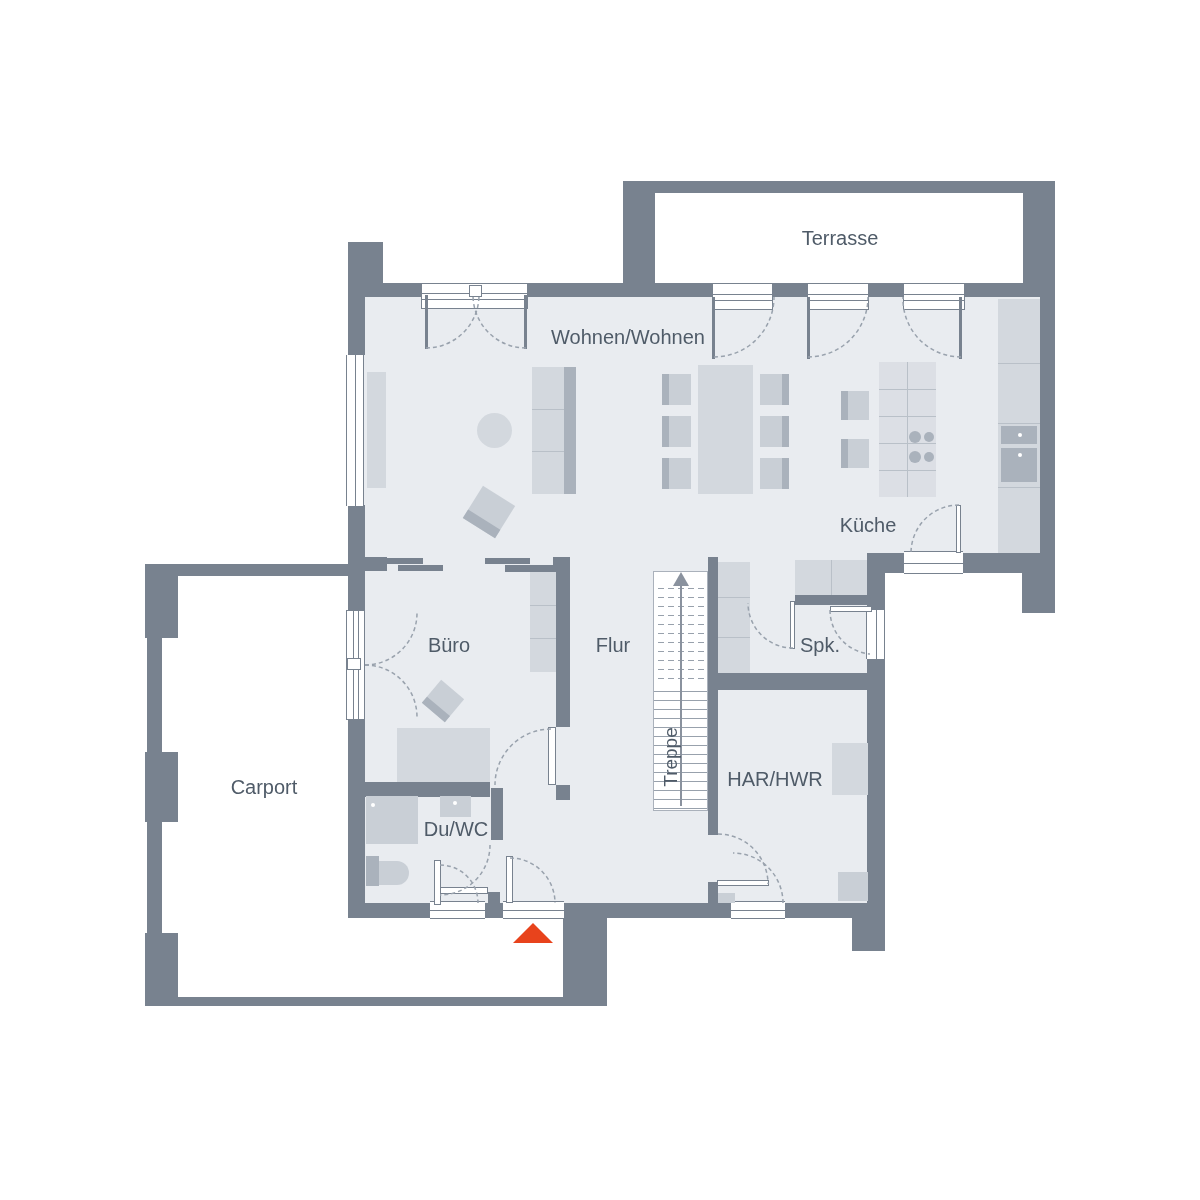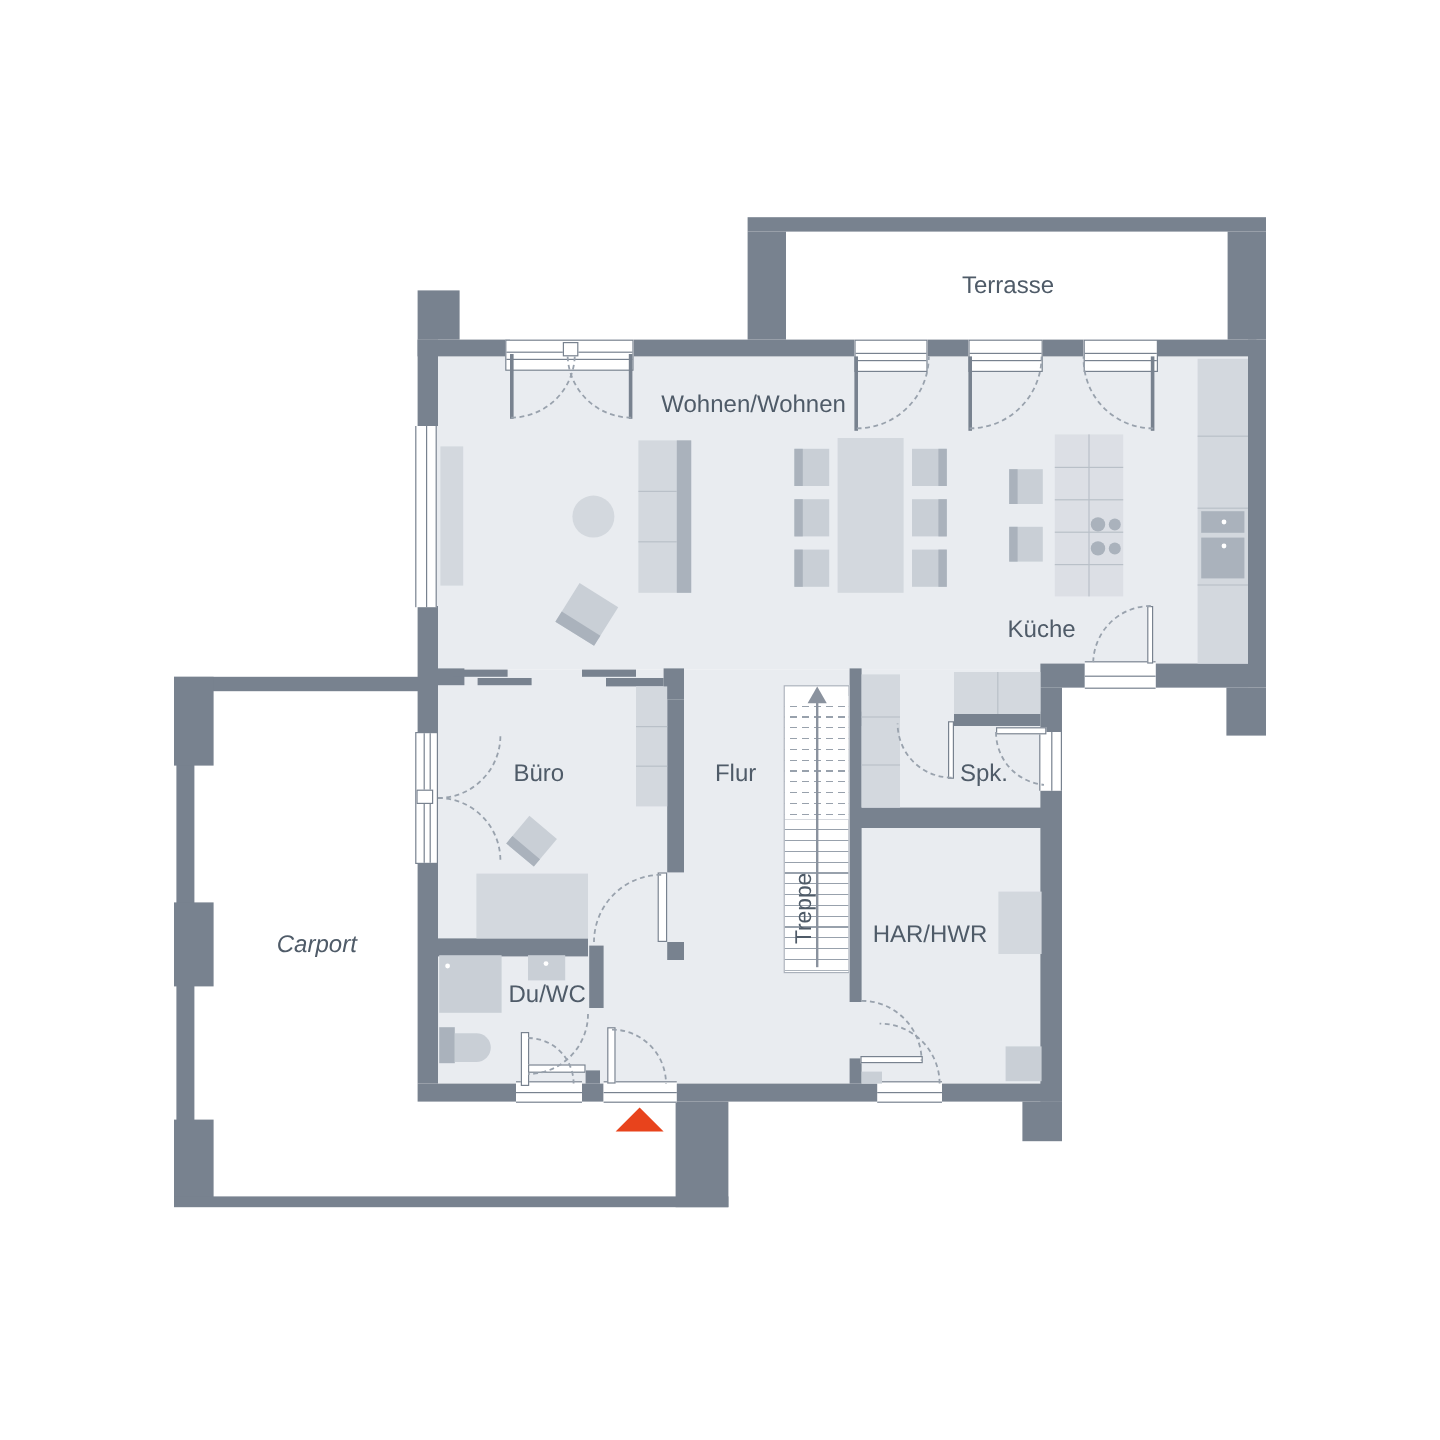--- a/index.html
+++ b/index.html
@@ -247,15 +247,15 @@
 
   <div class="lbl" style="left:780px;top:227px;width:120px;">Terrasse</div>
   <div class="lbl" style="left:538px;top:326px;width:180px;">Wohnen/Wohnen</div>
   <div class="lbl" style="left:818px;top:514px;width:100px;">Küche</div>
   <div class="lbl" style="left:399px;top:634px;width:100px;">Büro</div>
   <div class="lbl" style="left:563px;top:634px;width:100px;">Flur</div>
   <div class="lbl" style="left:770px;top:634px;width:100px;">Spk.</div>
   <div class="lbl" style="left:611px;top:746px;width:120px;font-size:19px;transform:rotate(-90deg);">Treppe</div>
   <div class="lbl" style="left:705px;top:768px;width:140px;">HAR/HWR</div>
   <div class="lbl" style="left:396px;top:818px;width:120px;">Du/WC</div>
-  <div class="lbl" style="left:194px;top:776px;width:140px;font-style:italic;">Carport</div>
+  <div class="lbl" style="left:194px;top:776px;width:140px;">Carport</div>
 
 </div>
 
 </body></html>

